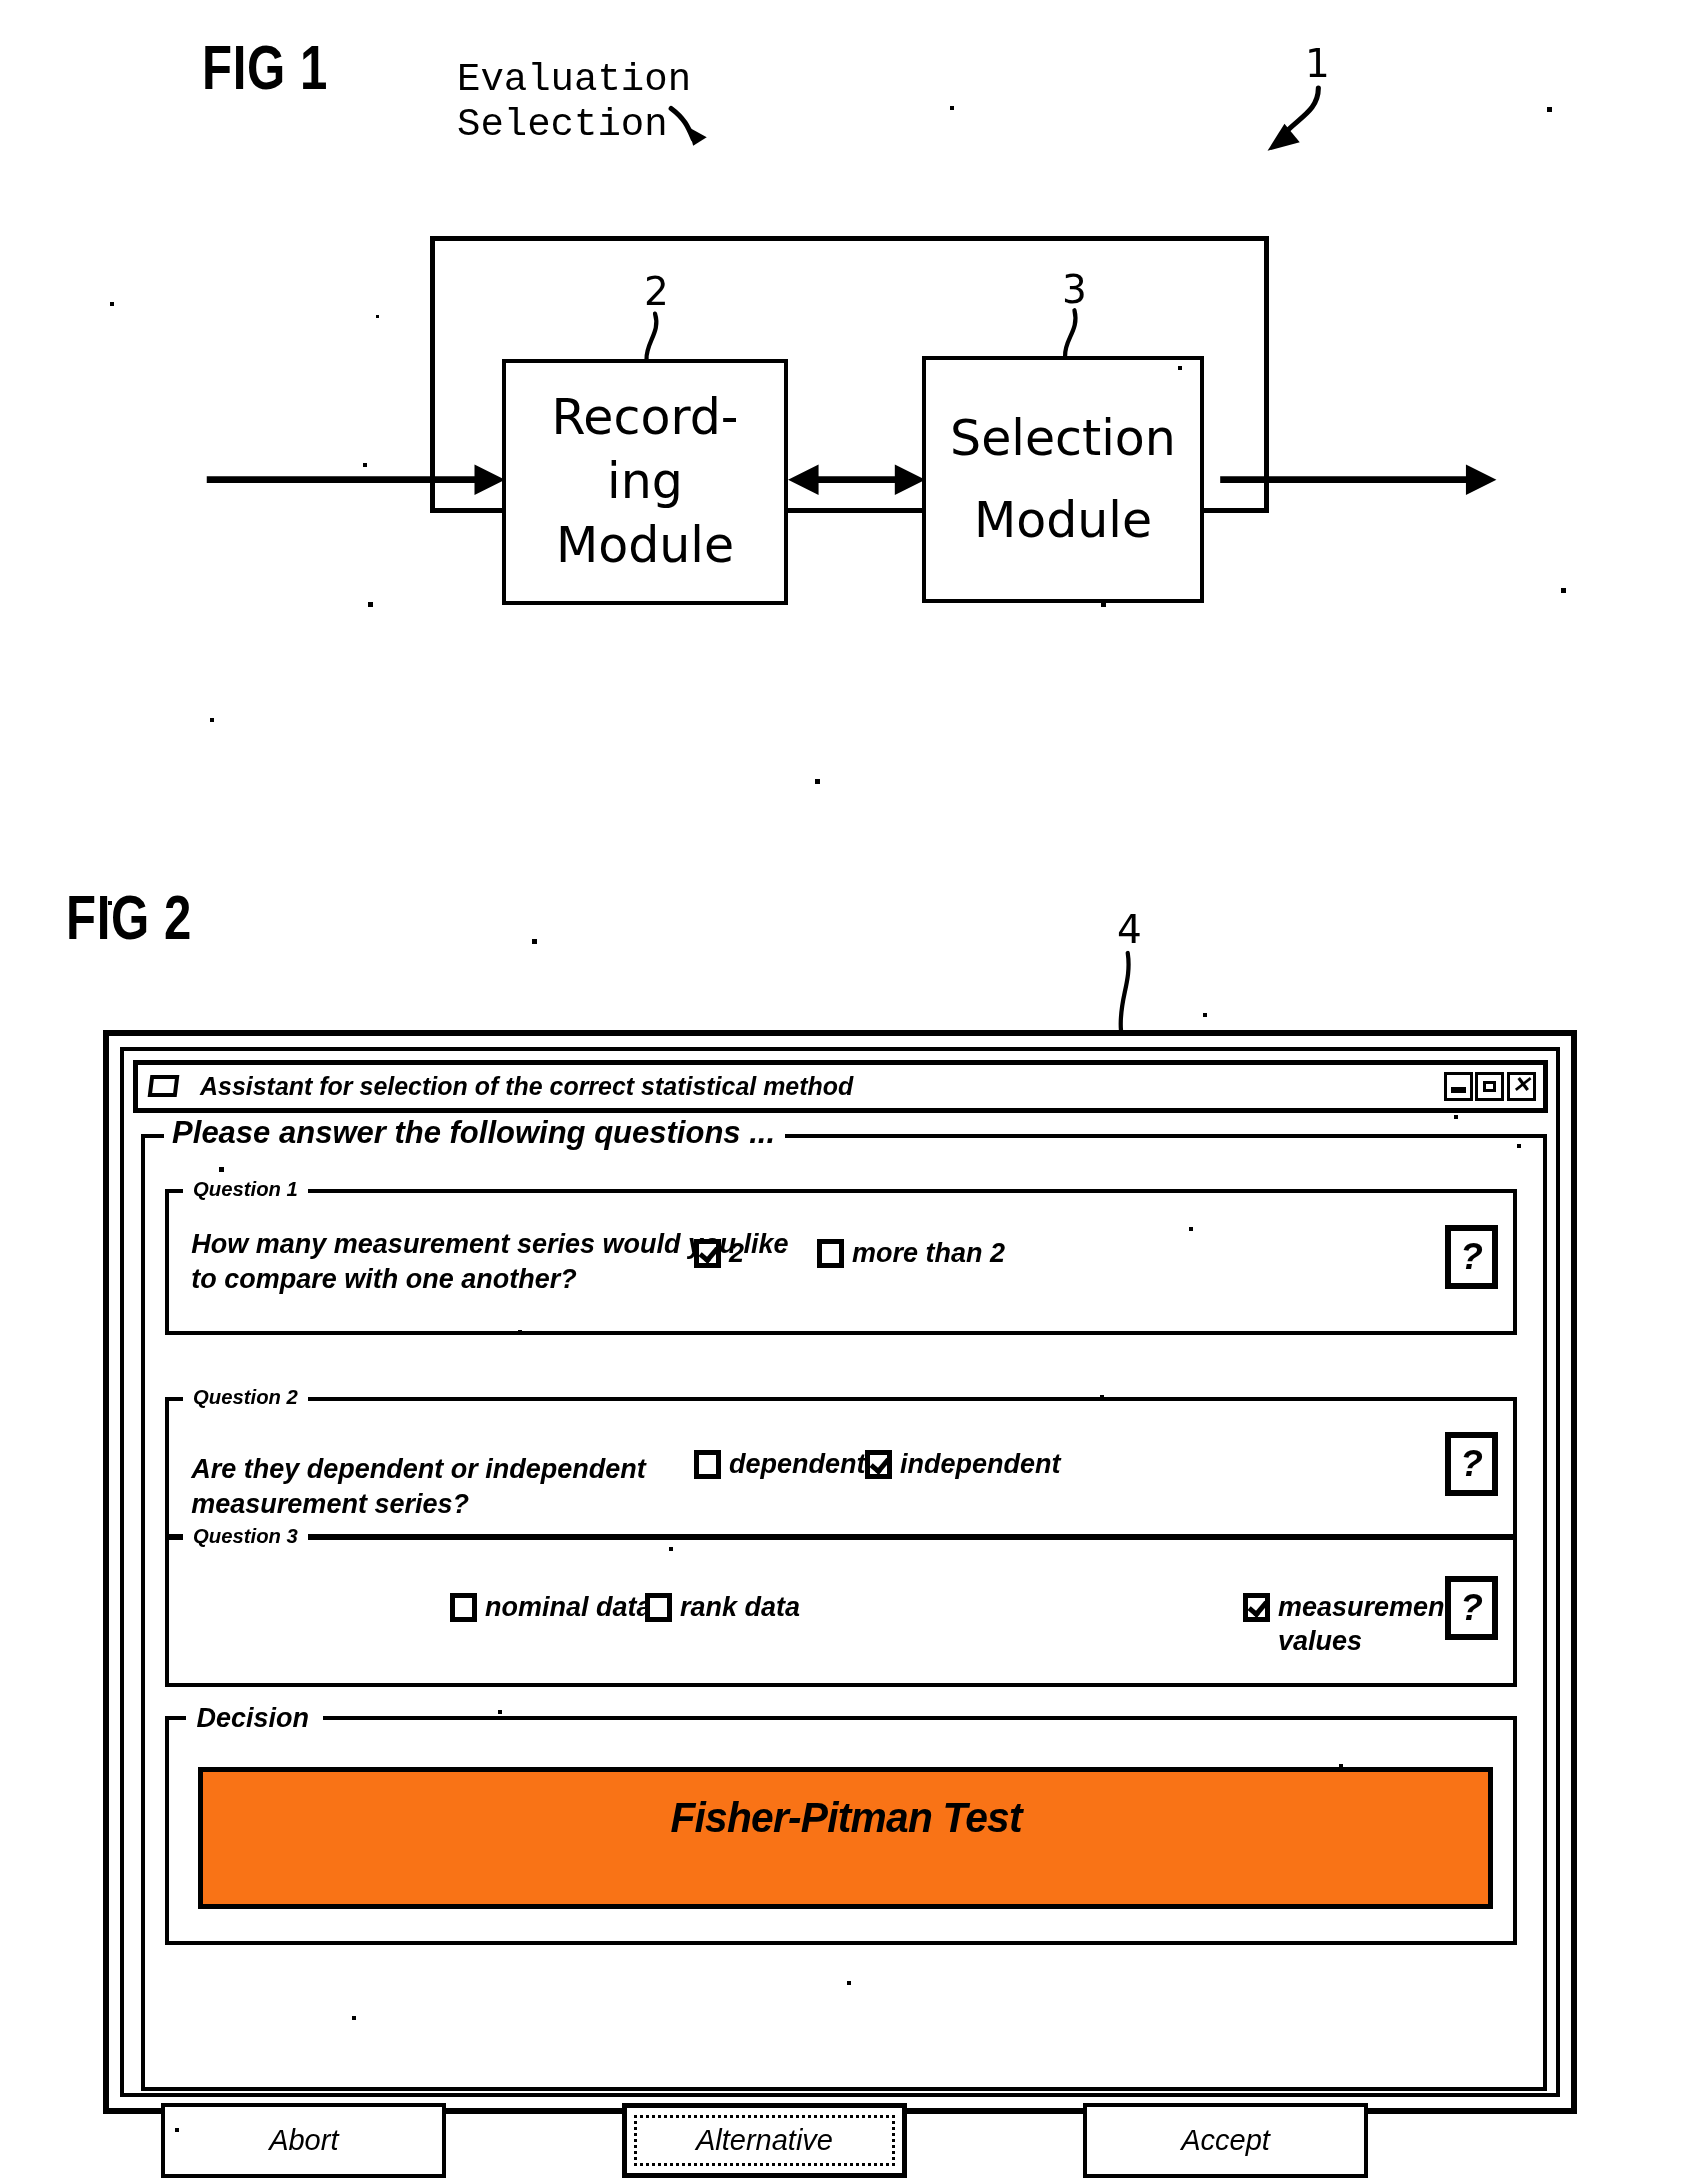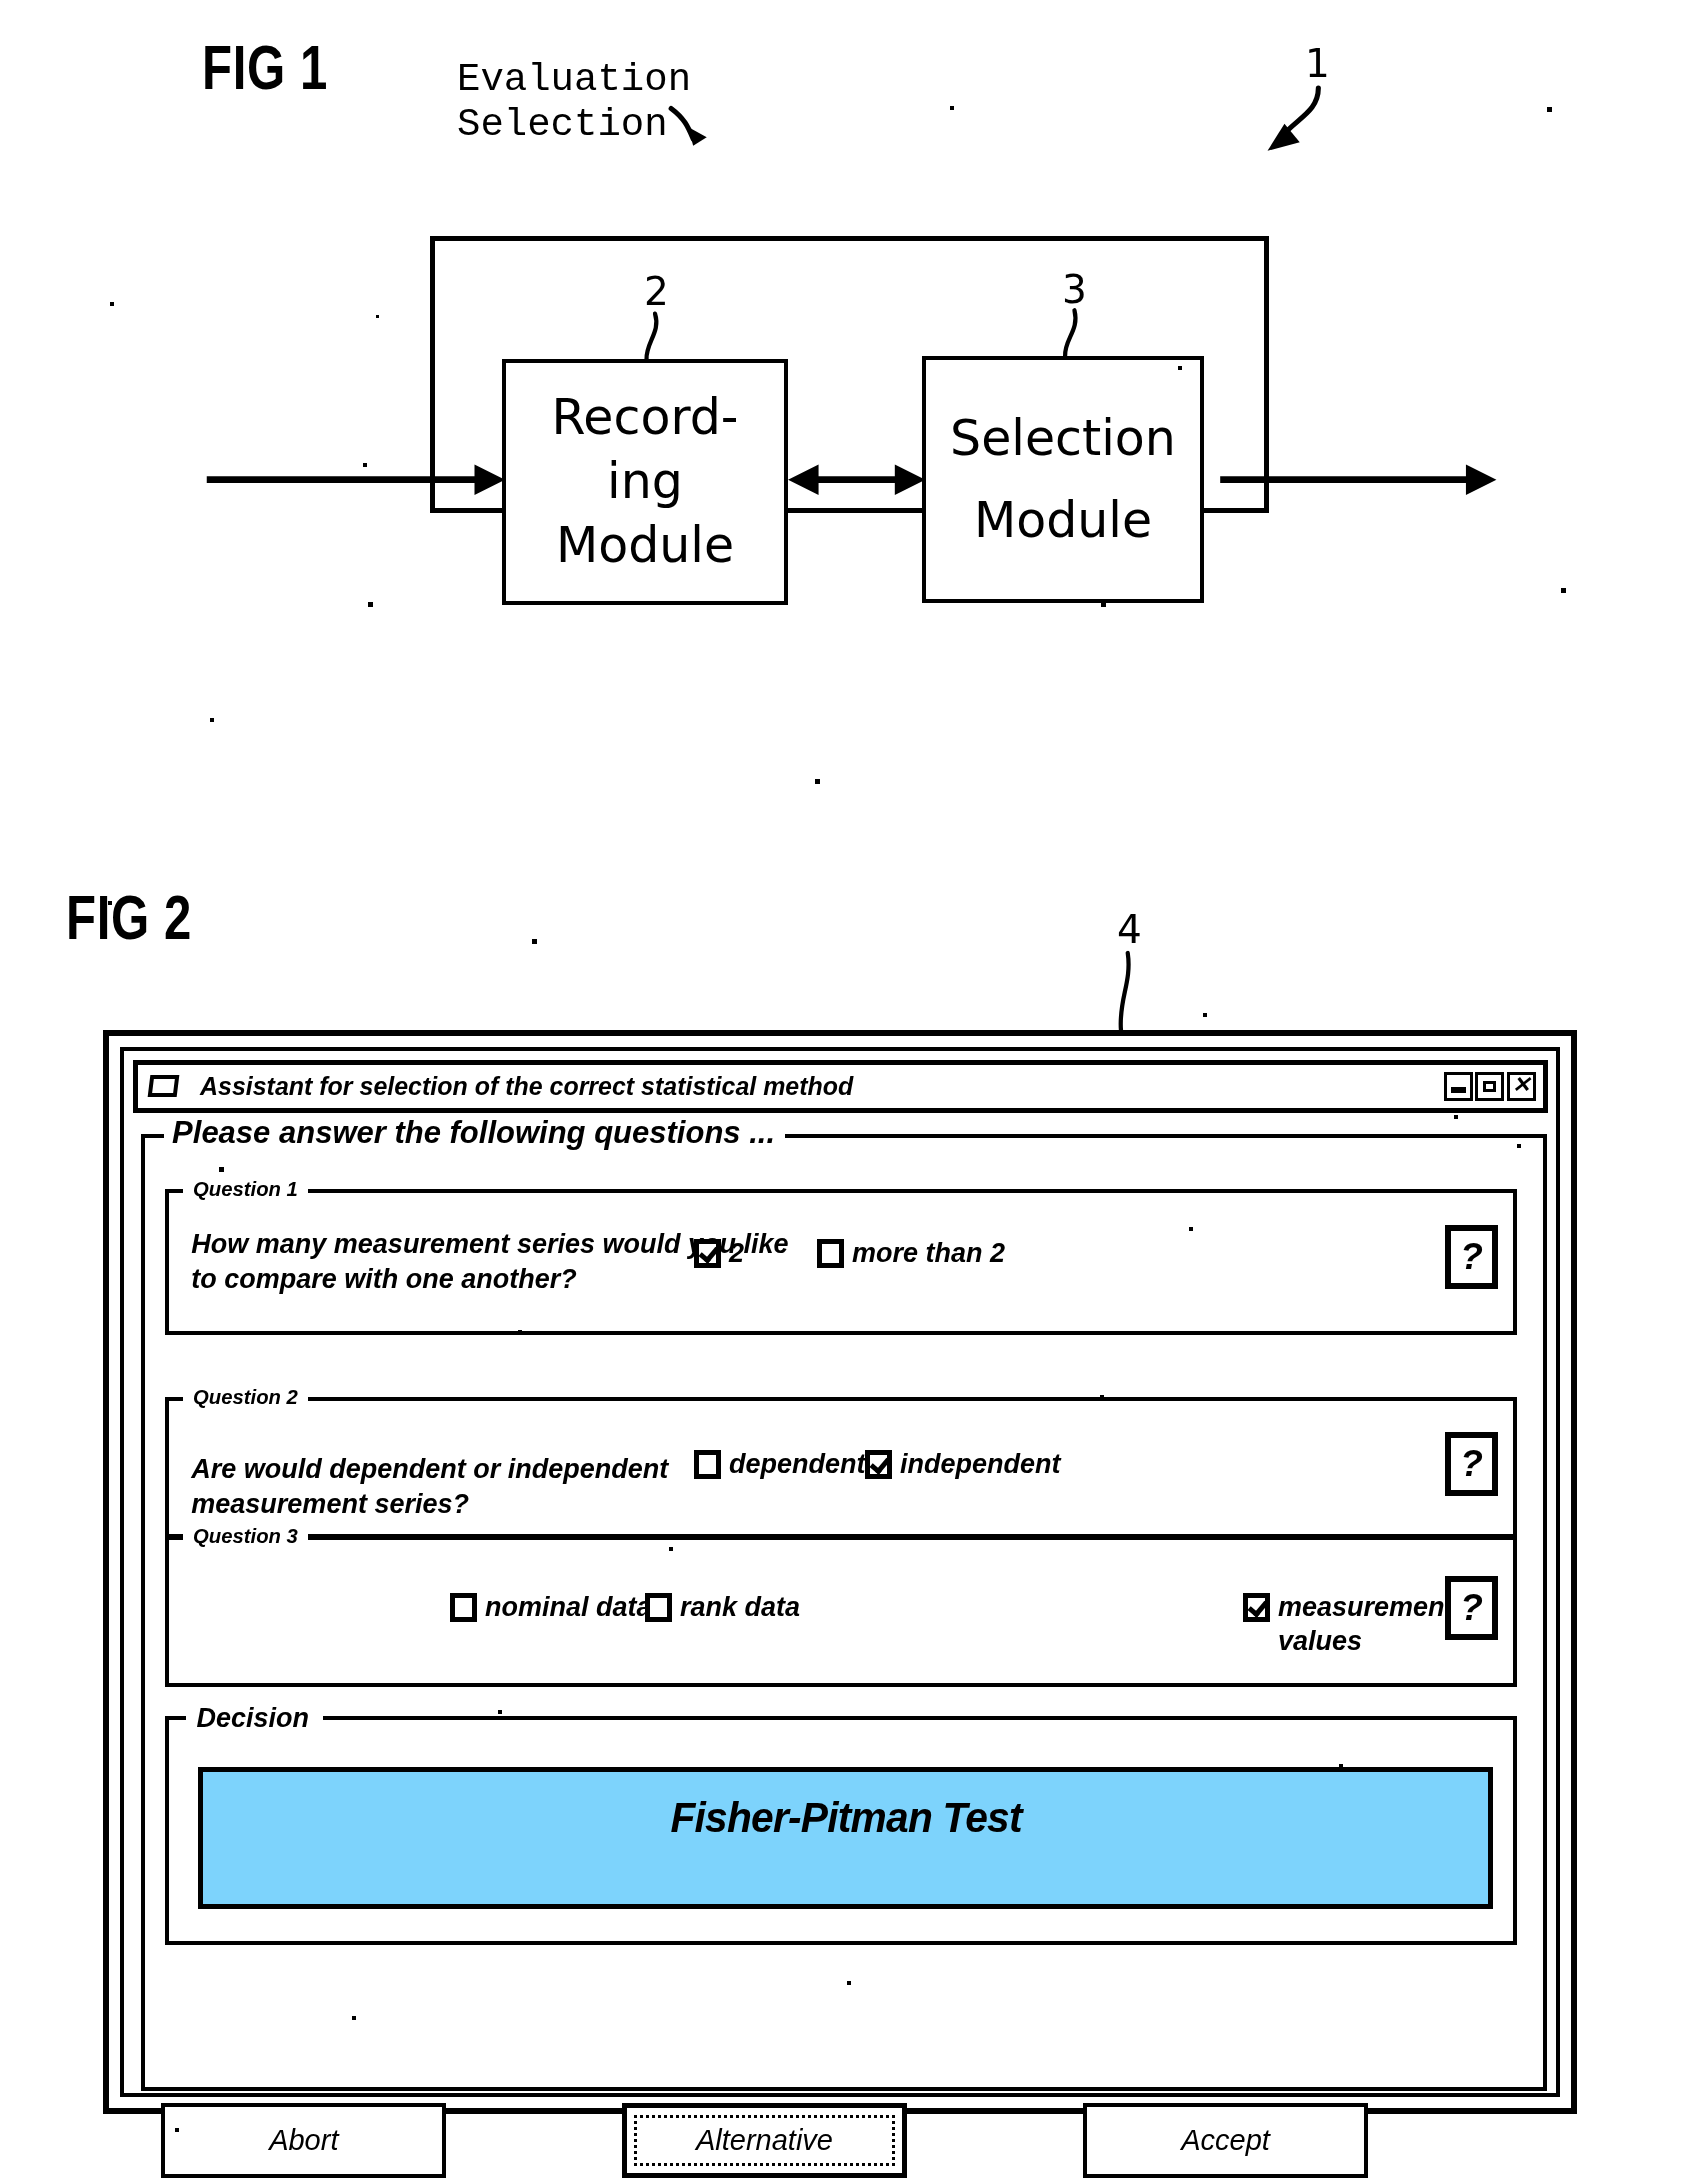--- a/index.html
+++ b/index.html
@@ -220,21 +220,21 @@
     font-size: 37px; font-weight: bold;
   }
 
   
   .decision-field {
     position: absolute;
     left: 29px; top: 47px;
     width: 1295px; height: 142px;
     border: 5.1px solid #000;
     box-sizing: border-box;
-    background: #7dd3fc;
+    background: #f97316;
     display: flex; align-items: flex-start; justify-content: center;
   }
   .decision-text {
     margin-top: 22px;
     font-size: 42px;
     font-weight: bold;
     letter-spacing: -0.8px;
     transform: scaleX(0.97);
   }
 
@@ -378,21 +378,21 @@
           </div>
 
           <div class="helpbtn" style="right:15.2px; top:32px;">
             <span>?</span>
           </div>
         </div>
 
         <div class="qbox" id="qbox2">
           <div class="group-legend">Question 2</div>
 
-          <div class="qtext" style="left:22px; top:51px; width:542px;">Are would dependent or independent measurement series?</div>
+          <div class="qtext" style="left:22px; top:51px; width:542px;">Are they dependent or independent measurement series?</div>
 
           <div class="cbrow" style="left:525px; top:47px;">
             <div class="cbox"></div>
             <div class="cblabel">dependent</div>
           </div>
 
           <div class="cbrow" style="left:696px; top:47px;">
             <div class="cbox checked"></div>
             <div class="cblabel">independent</div>
           </div>

